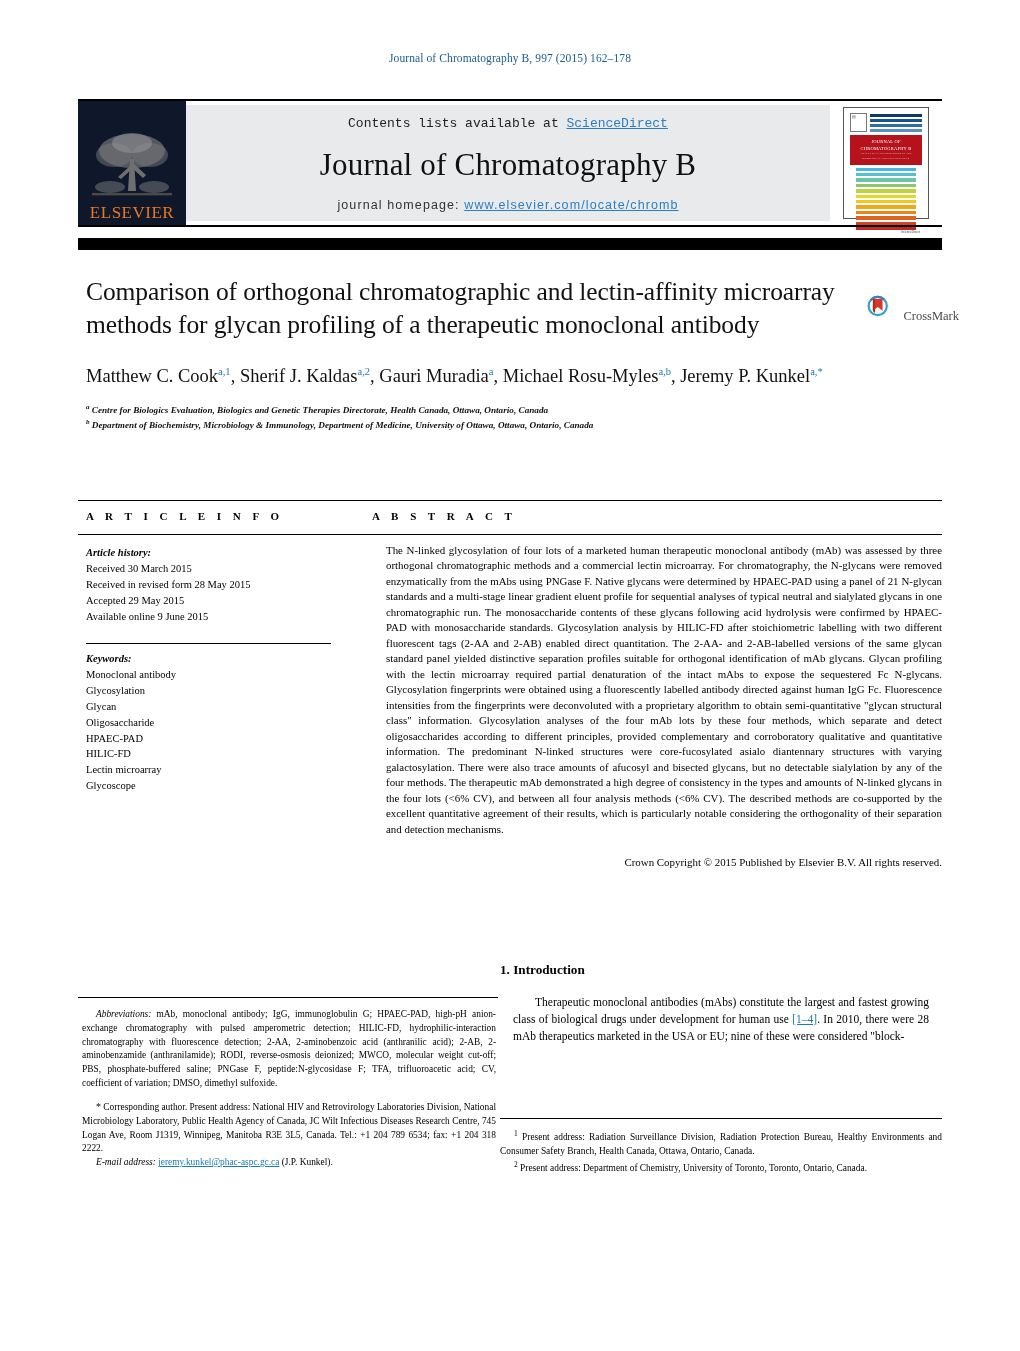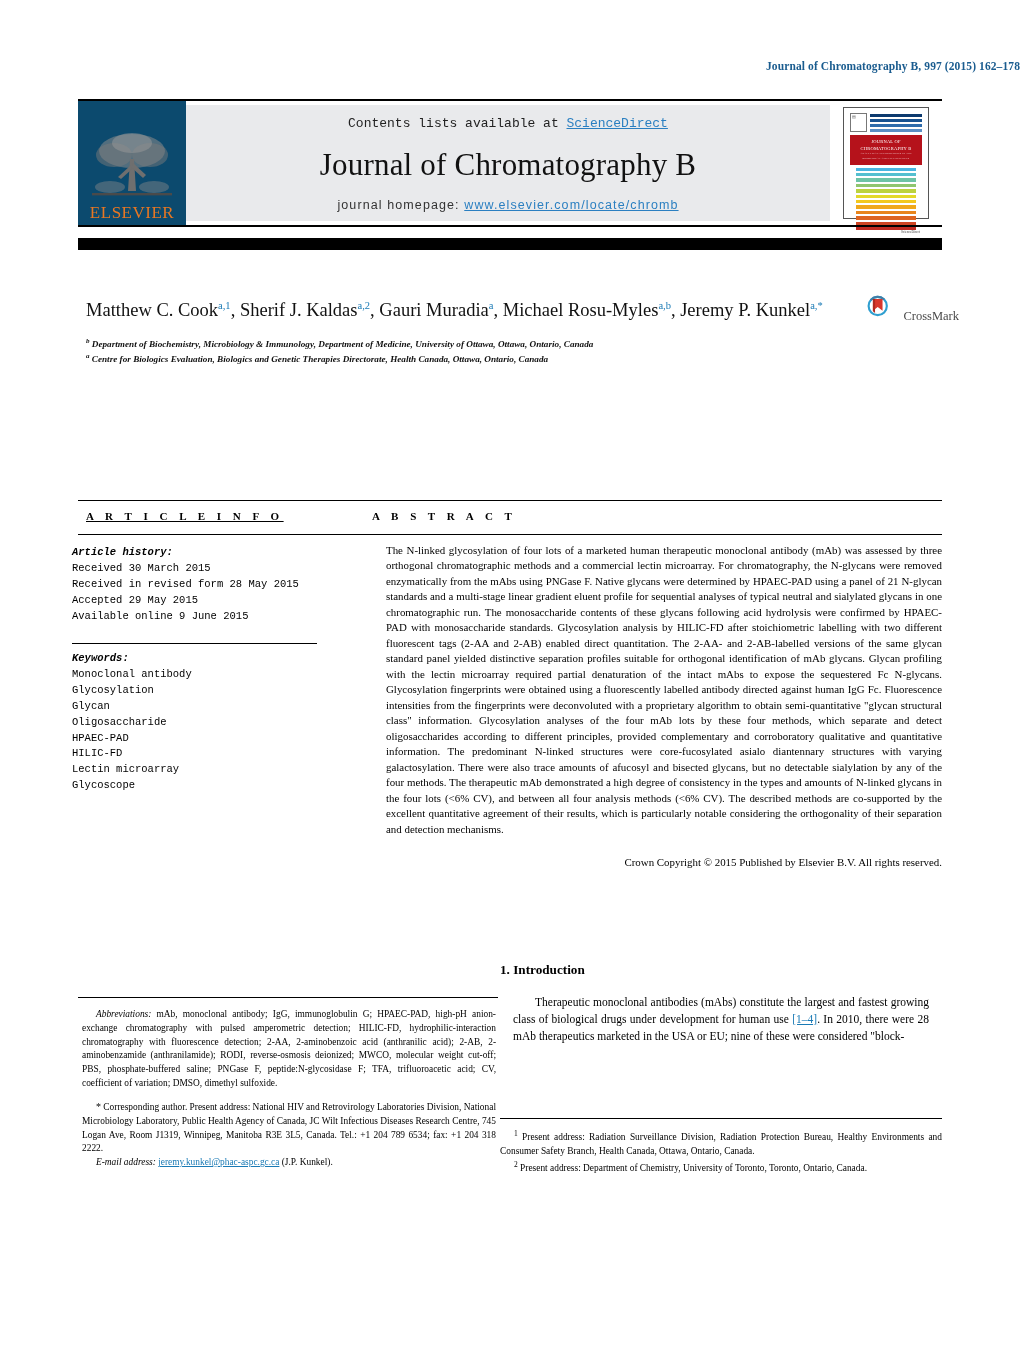--- a/index.html
+++ b/index.html
@@ -12,43 +12,43 @@
     color: #000;
     position: relative;
     overflow: hidden;
   }
 
   .page { position: relative; width: 1020px; height: 1351px; }
 
   
   .runhead {
     position: absolute;
-    top: 60px; left: 0; right: 0;
-    text-align: right;
+    top: 52px; left: 0; right: 0;
+    text-align: center;
     font-size: 11.5px;
-    font-weight: bold;
+    font-weight: normal;
     color: #1a5c8f;
     letter-spacing: .1px;
   }
 
   
   .masthead {
     position: absolute;
     top: 99px; left: 78px; width: 864px; height: 128px;
     border-top: 2.2px solid #000;
     border-bottom: 2.2px solid #000;
     display: flex;
     align-items: stretch;
   }
   .elsevier-cell {
     width: 108px; flex: none;
     display: flex; flex-direction: column;
     align-items: center; justify-content: flex-end;
     padding-bottom: 4px;
-    background: #0c4a6e;
+    background: #0f172a;
   }
   .tree-svg { display: block; }
   .elsevier-word {
     font-family: "Liberation Serif", serif;
     font-size: 17px;
     letter-spacing: .5px;
     color: #E87722;
     font-weight: 400;
     line-height: 1;
     margin-top: 1px;
@@ -152,25 +152,25 @@
   }
   .cm-badge { width: 36px; height: 36px; position: relative; }
   .cm-label { font-family: "Liberation Serif", serif; font-size: 12.5px; color: #4a4a4a; }
 
   
   .sec-rule {
     position: absolute; left: 78px; width: 864px;
     height: 1.2px; background: #000;
   }
   .hdr-info { position: absolute; left: 86px; top: 510px;
-    font-family: "Liberation Serif", serif; font-size: 11px; font-weight: bold; letter-spacing: 4.5px; text-decoration: underline; }
+    font-family: "Liberation Serif", serif; font-size: 11px; font-weight: bold; letter-spacing: 4.5px; }
   .hdr-abs { position: absolute; left: 372px; top: 510px;
     font-family: "Liberation Serif", serif; font-size: 11px; font-weight: bold; letter-spacing: 4.5px; }
 
-  .infocol { position: absolute; left: 72px; top: 545px; width: 245px; font-size: 10.5px; line-height: 1.52; font-family: Liberation Mono, monospace; }
+  .infocol { position: absolute; left: 86px; top: 545px; width: 245px; font-size: 10.5px; line-height: 1.52; }
   .infocol .grp-title { font-style: italic; font-weight: bold; }
   .kw-line { white-space: nowrap; }
   .info-divider { width: 245px; height: 1px; background: #000; margin: 9px 0 7px; }
 
   .abstract {
     position: absolute; left: 386px; top: 543px; width: 556px;
     font-size: 10.9px;
     line-height: 1.42;
     text-align: justify;
     color: #000;
@@ -286,24 +286,25 @@
           <i style="background:#c02a22"></i>
         </div>
         <div class="cover-foot">ScienceDirect</div>
       </div>
     </div>
   </div>
 
   <div class="title-rule"></div>
 
   <div class="title-block">
+    <h1 class="art-title">Comparison of orthogonal chromatographic and lectin-affinity microarray methods for glycan profiling of a therapeutic monoclonal antibody</h1>
     <div class="authors">Matthew C. Cook<sup>a,1</sup>, Sherif J. Kaldas<sup>a,2</sup>, Gauri Muradia<sup>a</sup>, Michael Rosu-Myles<sup>a,b</sup>, Jeremy P. Kunkel<sup>a,*</sup></div>
     <div class="affil">
+      <div><sup>a</sup> <span>Centre for Biologics Evaluation, Biologics and Genetic Therapies Directorate, Health Canada, Ottawa, Ontario, Canada</span></div>
       <div><sup>b</sup> <span>Department of Biochemistry, Microbiology &amp; Immunology, Department of Medicine, University of Ottawa, Ottawa, Ontario, Canada</span></div>
-      <div><sup>a</sup> <span>Centre for Biologics Evaluation, Biologics and Genetic Therapies Directorate, Health Canada, Ottawa, Ontario, Canada</span></div>
     </div>
   </div>
 
   <div class="crossmark">
     <svg class="cm-badge" viewBox="0 0 40 40">
       <circle cx="20" cy="20" r="17" fill="none" stroke="#2f9fd0" stroke-width="4"></circle>
       <circle cx="20" cy="20" r="17" fill="none" stroke="#3f7fa8" stroke-width="4" stroke-dasharray="28 200" transform="rotate(-140 20 20)"></circle>
       <path d="M11 7 h18 v22 l-9 -7 l-9 7 Z" fill="#d8372b"></path>
       <path d="M11 7 h4 v26 l-4 -3 Z" fill="#b02a20"></path>
     </svg>

